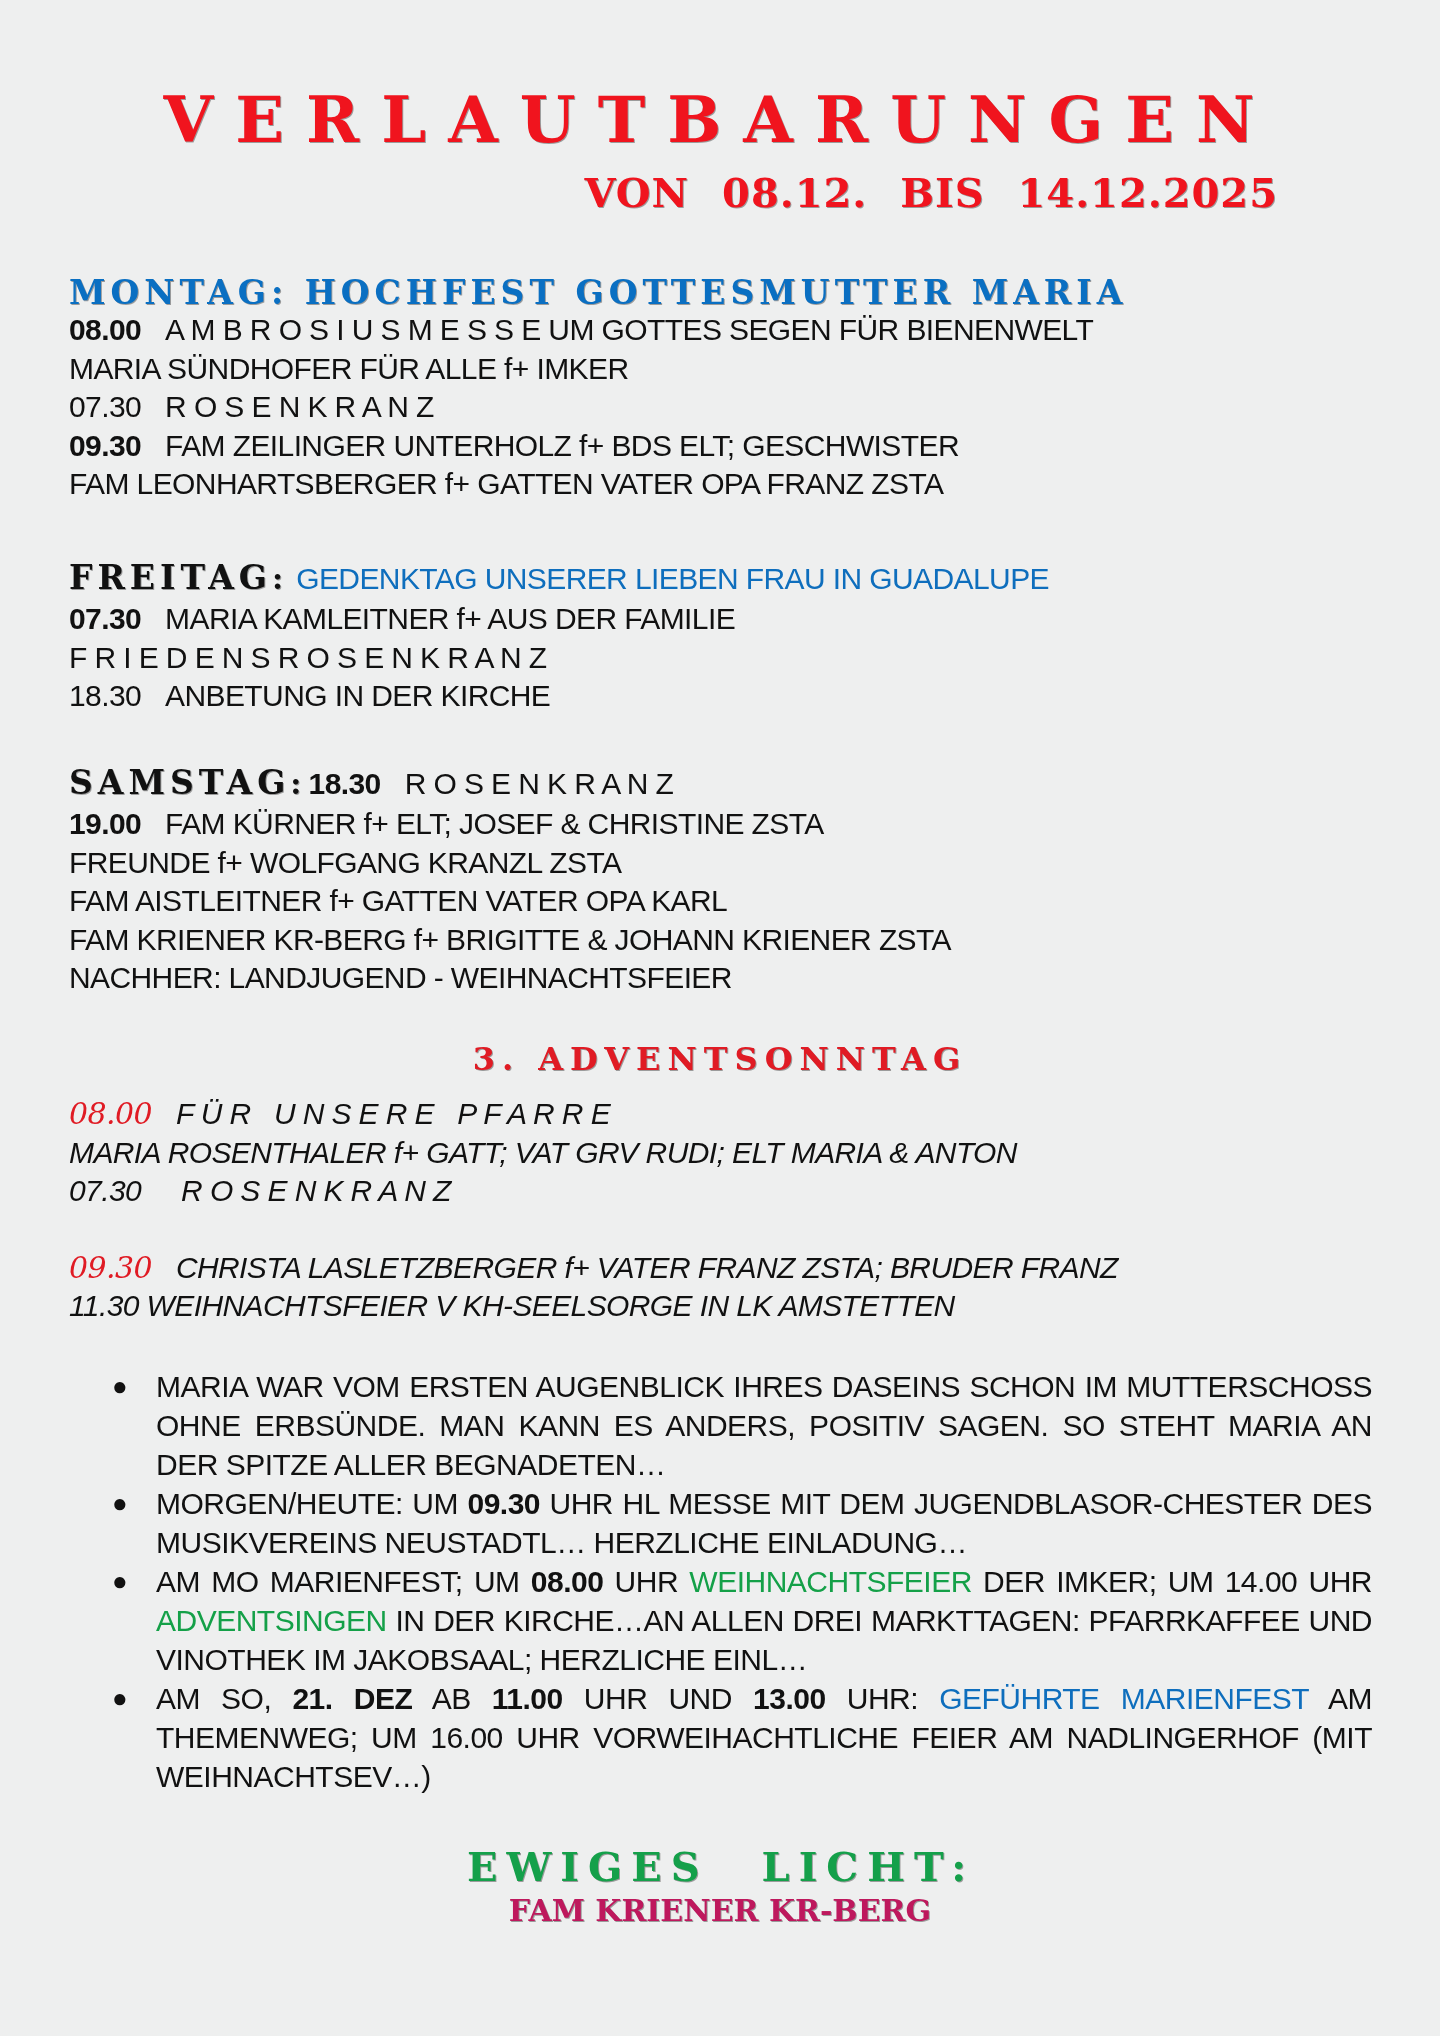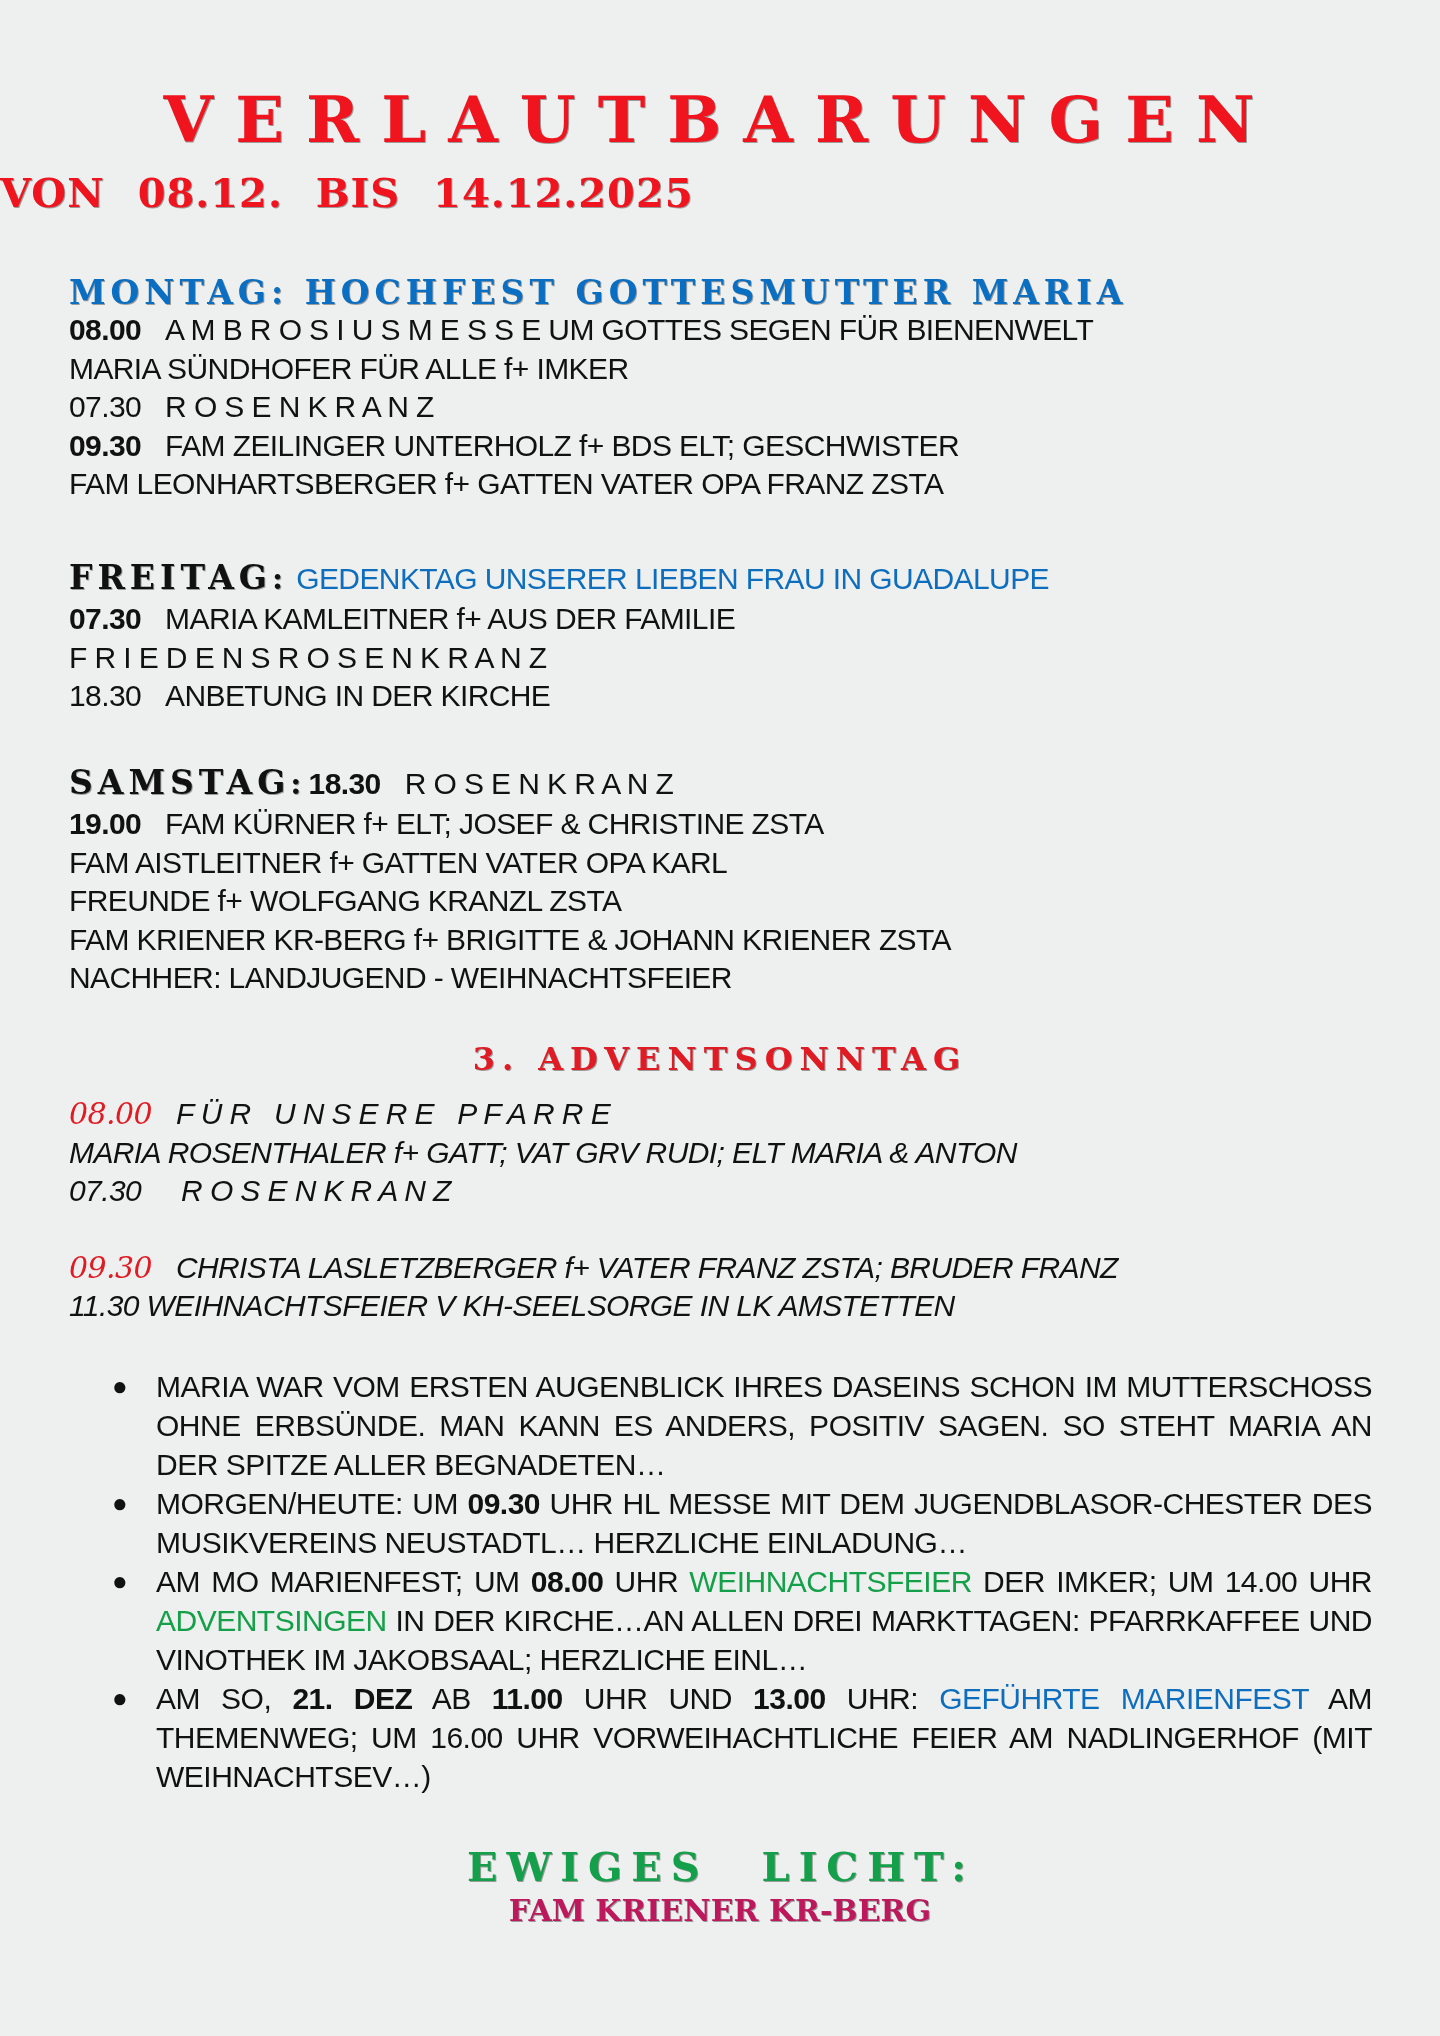--- a/index.html
+++ b/index.html
@@ -16,21 +16,21 @@
     font-weight: bold;
     text-shadow: 1px 1px 0 rgba(0,0,0,0.35);
   }
   .title {
     position: absolute; left: 0; width: 1440px; top: 82px;
     text-align: center; color: #f0141e; font-size: 64px; letter-spacing: 22px;
     line-height: 76px;
   }
   .subtitle {
     position: absolute; left: 0; width: 1278px; top: 168px;
-    text-align: left; color: #f0141e; font-size: 40px; letter-spacing: 1px;
+    text-align: right; color: #f0141e; font-size: 40px; letter-spacing: 1px;
     line-height: 50px; word-spacing: 18px;
   }
   .block { position: absolute; left: 69px; width: 1310px; }
   .line { font-size: 30px; line-height: 38.5px; white-space: nowrap; letter-spacing: -0.6px; }
   .t { font-weight: bold; margin-right: 24px; }
   .hd { font-size: 33px; letter-spacing: 5px; line-height: 42px; }
   .blue-hd { color: #0a6fc2; }
   .black-hd { color: #111; }
   .blue { color: #0e6ebd; }
   .green { color: #14a048; }
@@ -97,24 +97,24 @@
 
   <div class="block" style="top:762px;">
     <div class="line" style="line-height:42px;">
       <span class="hd deco black-hd">SAMSTAG</span><span class="deco black-hd" style="font-size:30px;">:</span>
       <span style="font-weight:bold; margin-right:24px;">18.30</span><span>R O S E N K R A N Z</span>
     </div>
     <div class="line">
       <span class="t">19.00</span><span>FAM KÜRNER f+ ELT; JOSEF &amp; CHRISTINE ZSTA</span>
     </div>
     <div class="line">
-      <span>FAM AISTLEITNER f+ GATTEN VATER OPA KARL</span>
+      <span>FREUNDE f+ WOLFGANG KRANZL ZSTA</span>
     </div>
     <div class="line">
-      <span>FREUNDE f+ WOLFGANG KRANZL ZSTA</span>
+      <span>FAM AISTLEITNER f+ GATTEN VATER OPA KARL</span>
     </div>
     <div class="line">
       <span>FAM KRIENER KR-BERG f+ BRIGITTE &amp; JOHANN KRIENER ZSTA</span>
     </div>
     <div class="line">
       <span>NACHHER: LANDJUGEND - WEIHNACHTSFEIER</span>
     </div>
   </div>
 
   <div class="advent deco">3. ADVENTSONNTAG</div>

